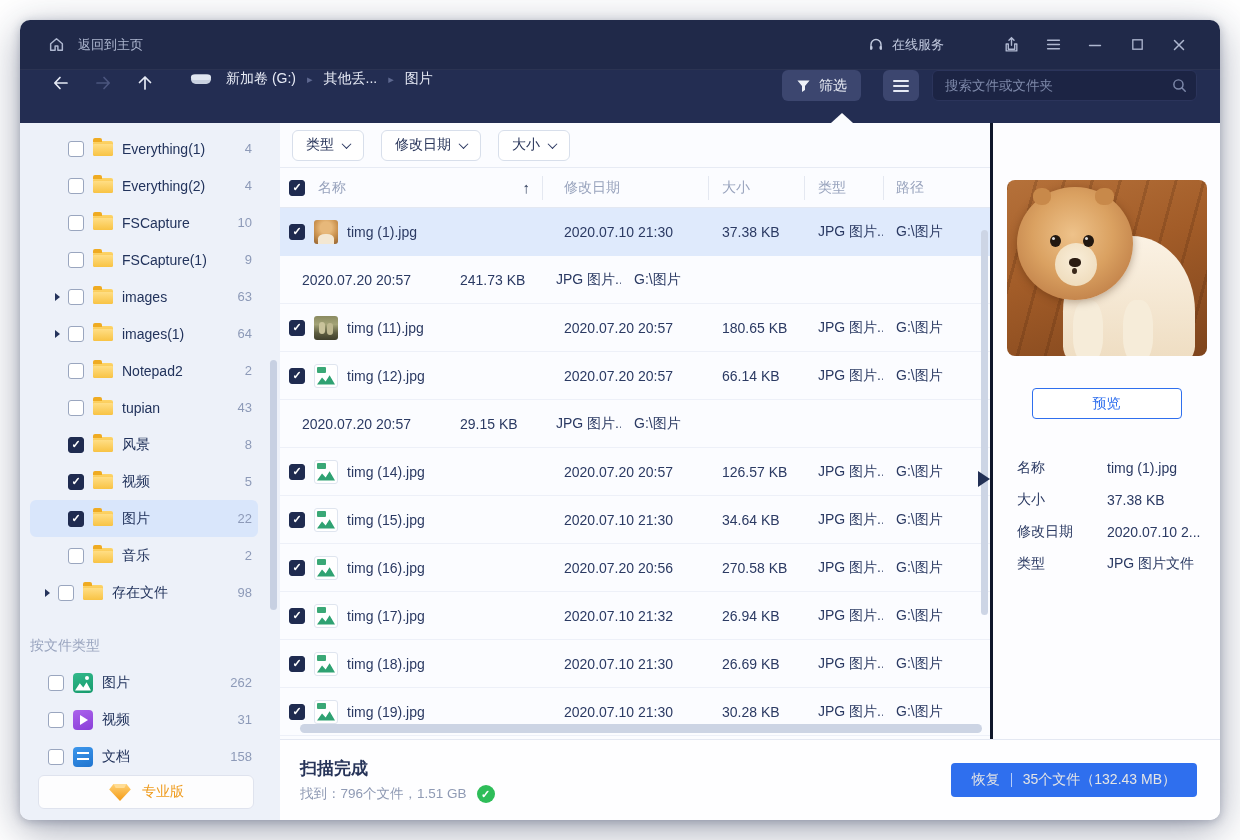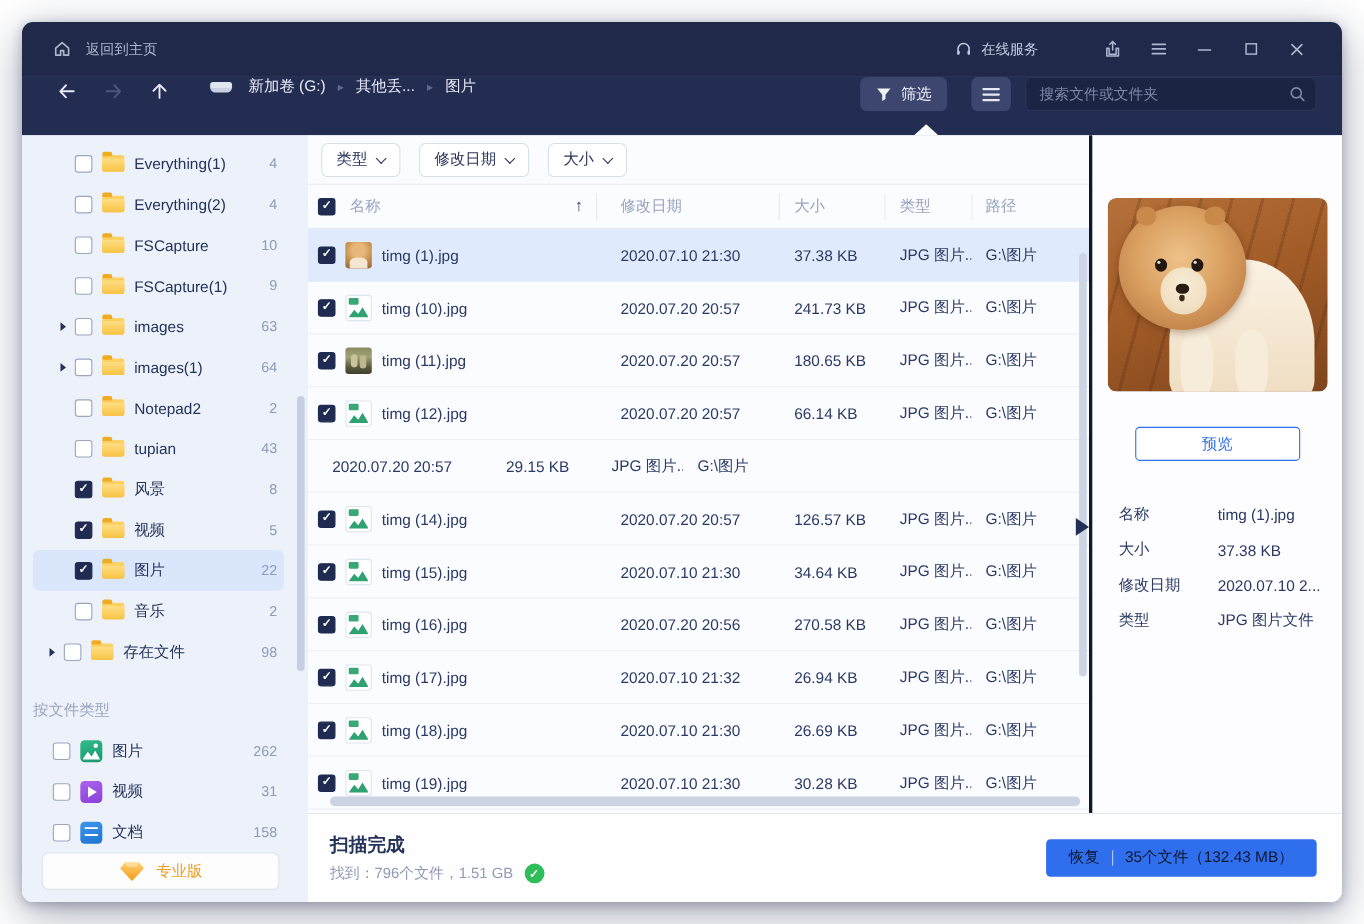--- a/index.html
+++ b/index.html
@@ -155,21 +155,21 @@
   .d-value{ flex:1; color:#2b3a63; white-space:nowrap; overflow:hidden; padding-right:8px; }
 
   
   .statusbar{ height:81px; border-top:1px solid #e4e8f2; background:#fefeff; display:flex; align-items:center;
     padding:0 23px 0 20px; }
   .status-left{ flex:1; }
   .scan-title{ font-size:17px; font-weight:bold; color:#273459; margin-bottom:5px; }
   .scan-sub{ font-size:13.5px; color:#8f9ab4; display:flex; align-items:center; gap:10px; }
   .ok-ico{ width:18px; height:18px; border-radius:50%; background:#2ebd59; display:inline-flex; align-items:center; justify-content:center; }
   .ok-ico::after{ content:"✓"; color:#fff; font-size:11px; font-weight:bold; }
-  .recover-btn{ height:34px; padding:0 21px; background:#2f6fee; border:none; border-radius:4px; color:#0f172a;
+  .recover-btn{ height:34px; padding:0 21px; background:#2f6fee; border:none; border-radius:4px; color:#e5e5e5;
     font-size:14px; font-family:inherit; display:flex; align-items:center; gap:11px; }
   .rec-div{ width:1px; height:14px; background:rgba(255,255,255,.65); }
 </style>
 </head>
 <body>
 
 <div class="window">
 
   <div class="titlebar">
     <div class="home-btn">
@@ -465,28 +465,20 @@
                   <span class="cb on"></span>
                   <span class="fthumb thumb-dog"></span>
                   <span class="fname">timg (1).jpg</span>
                 </div>
                 <div class="cell c-date">2020.07.10 21:30</div>
                 <div class="cell c-size">37.38 KB</div>
                 <div class="cell c-type">JPG 图片...</div>
                 <div class="cell c-path">G:\图片</div>
               </div>
               <div class="trow">
-                <div class="cell c-name">
-                  <span class="cb on"></span>
-                  <span class="fthumb icon-jpg">
-                    <span class="badge"></span>
-                    <span class="mnt"></span>
-                  </span>
-                  <span class="fname">timg (10).jpg</span>
-                </div>
                 <div class="cell c-date">2020.07.20 20:57</div>
                 <div class="cell c-size">241.73 KB</div>
                 <div class="cell c-type">JPG 图片...</div>
                 <div class="cell c-path">G:\图片</div>
               </div>
               <div class="trow">
                 <div class="cell c-name">
                   <span class="cb on"></span>
                   <span class="fthumb thumb-photo"></span>
                   <span class="fname">timg (11).jpg</span>

